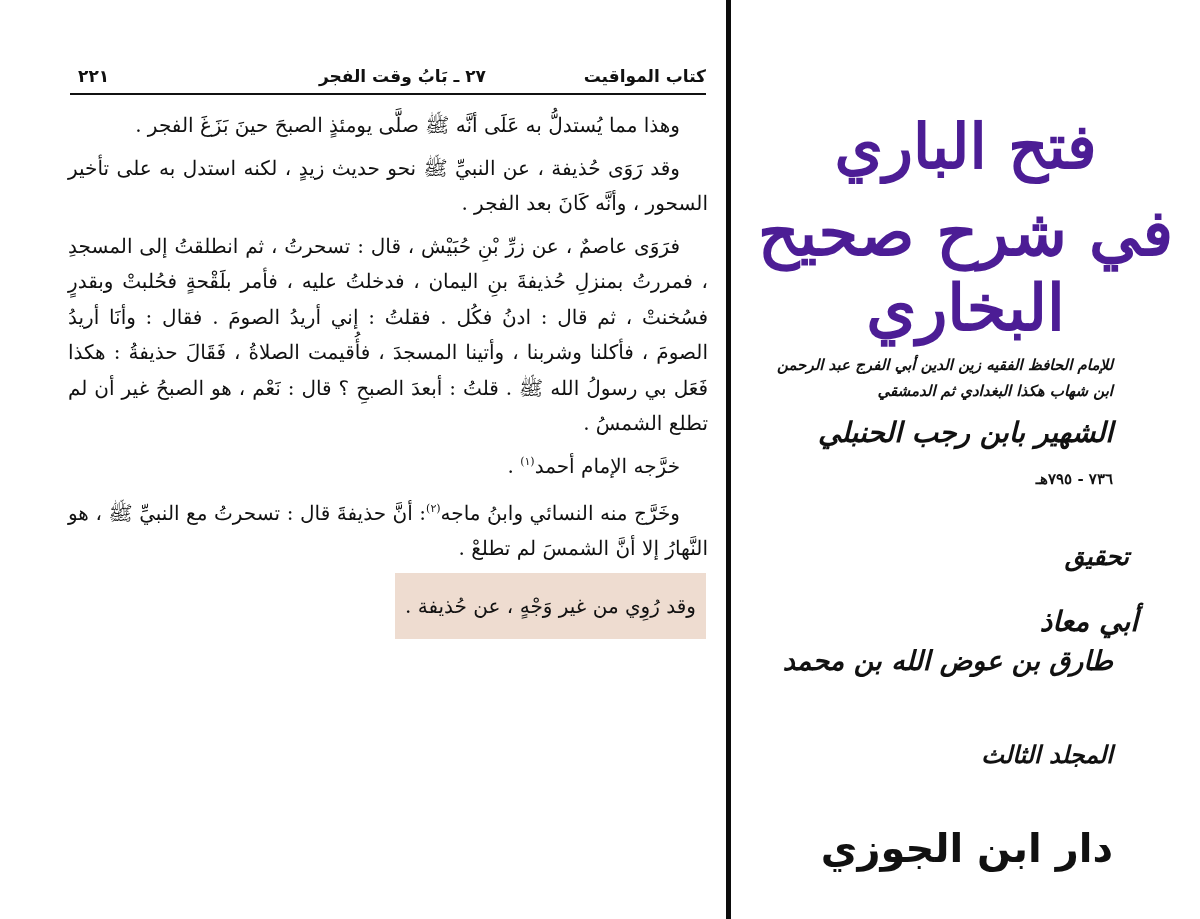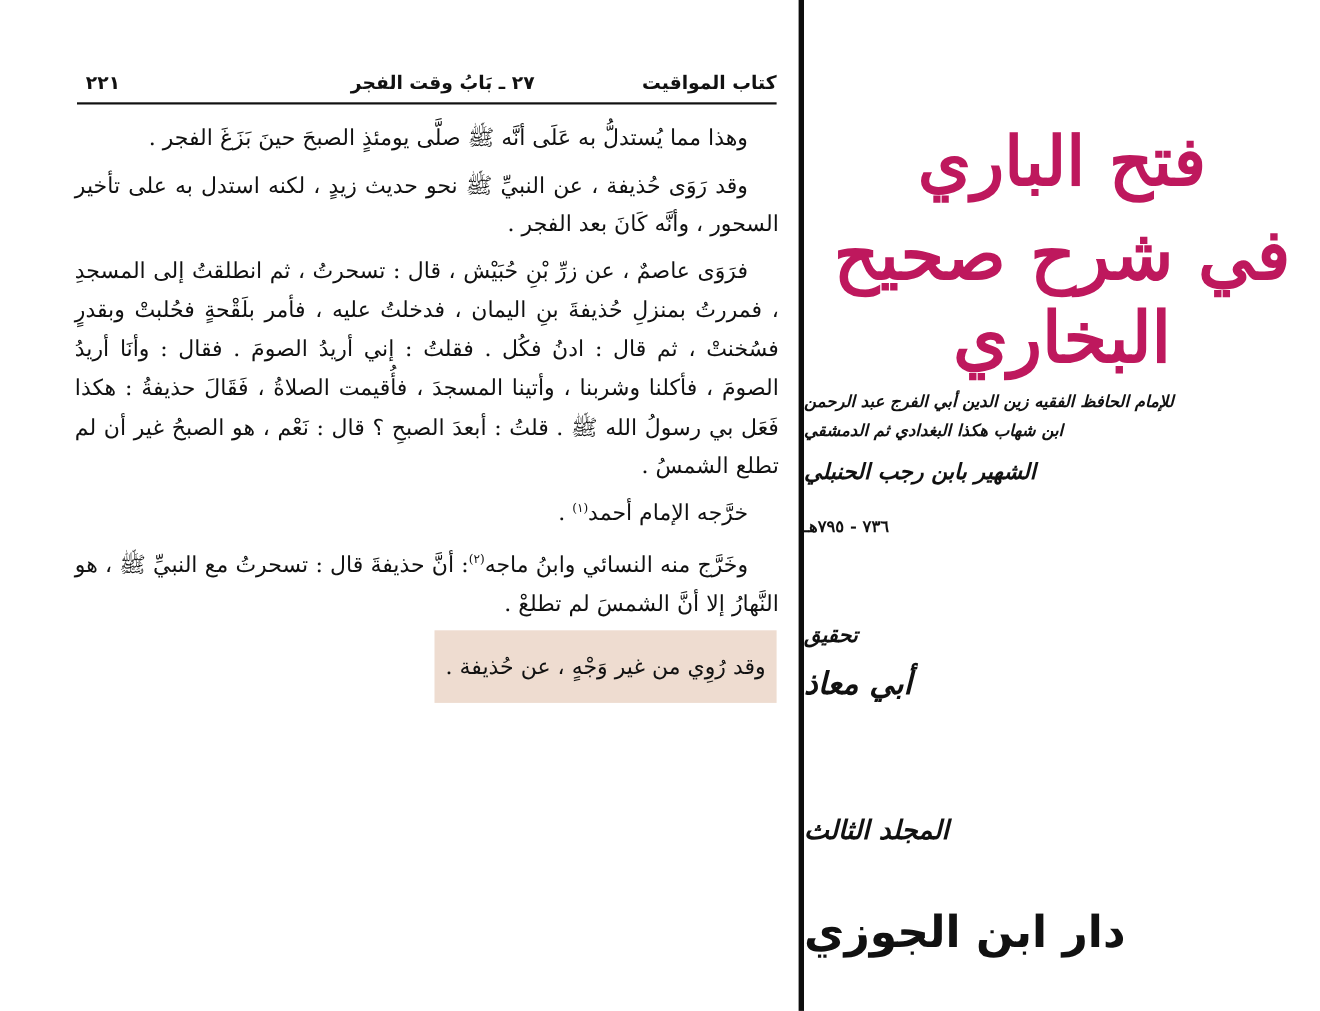--- a/index.html
+++ b/index.html
@@ -28,32 +28,32 @@
   .para.tight { margin-bottom:2px; }
   .hl {
     background:#eedcd0; display:inline-block; padding:16px 10px; line-height:34px; margin-right:-28px;
   }
   .hl-wrap { margin:0 0 8px 0; text-indent:0; padding-right:30px; }
   sup.fn { font-size:11px; vertical-align:super; }
 
   
   .cover-title {
     position:absolute; right:0; width:469px; text-align:center; direction:rtl;
-    font-family:"DejaVu Serif", serif; font-weight:bold; color:#be185d;
+    font-family:"DejaVu Serif", serif; font-weight:bold; color:#4c1d95;
   }
   .t1 { top:110px; font-size:62px; letter-spacing:2px; }
   .t2 { top:195px; font-size:64px; letter-spacing:1px; left:0; }
-  .author-line { position:absolute; left:0; width:382px; text-align:left; direction:rtl;
+  .author-line { position:absolute; left:0; width:382px; text-align:right; direction:rtl;
     font-family:"DejaVu Serif", serif; font-weight:bold; font-style:italic; }
   .a1 { top:356px; font-size:15px; }
   .a2 { top:382px; font-size:15px; }
-  .a3 { top:416px; font-size:20px; }
+  .a3 { top:416px; font-size:28px; }
   .a4 { top:470px; font-size:15px; font-style:normal; }
-  .tahqiq { top:566px; font-size:19px; }
-  .editor1 { top:605px; font-size:28px; }
+  .tahqiq { top:542px; font-size:25px;padding-left:16px; }
+  .editor1 { top:605px; font-size:28px;margin-left:25px; }
   .editor2 { top:645px; font-size:27px; }
   .volume { top:740px; font-size:24px; }
   .publisher { top:825px; font-size:40px; font-style:normal; font-family:"DejaVu Sans", sans-serif; }
 </style>
 </head>
 <body>
 
 <div class="left-page">
   <div class="running-head">
     <span class="book">كتاب المواقيت</span>
@@ -76,15 +76,16 @@
 
 <div class="right-page">
   <div class="cover-title t1">فتح الباري</div>
   <div class="cover-title t2">في شرح صحيح البخاري</div>
   <div class="author-line a1">للإمام الحافظ الفقيه زين الدين أبي الفرج عبد الرحمن</div>
   <div class="author-line a2">ابن شهاب هكذا البغدادي ثم الدمشقي</div>
   <div class="author-line a3">الشهير بابن رجب الحنبلي</div>
   <div class="author-line a4">٧٣٦ - ٧٩٥هـ</div>
   <div class="author-line tahqiq">تحقيق</div>
   <div class="author-line editor1">أبي معاذ</div>
+  <div class="author-line editor2">طارق بن عوض الله بن محمد</div>
   <div class="author-line volume">المجلد الثالث</div>
   <div class="author-line publisher">دار ابن الجوزي</div>
 </div>
 
 </body></html>

